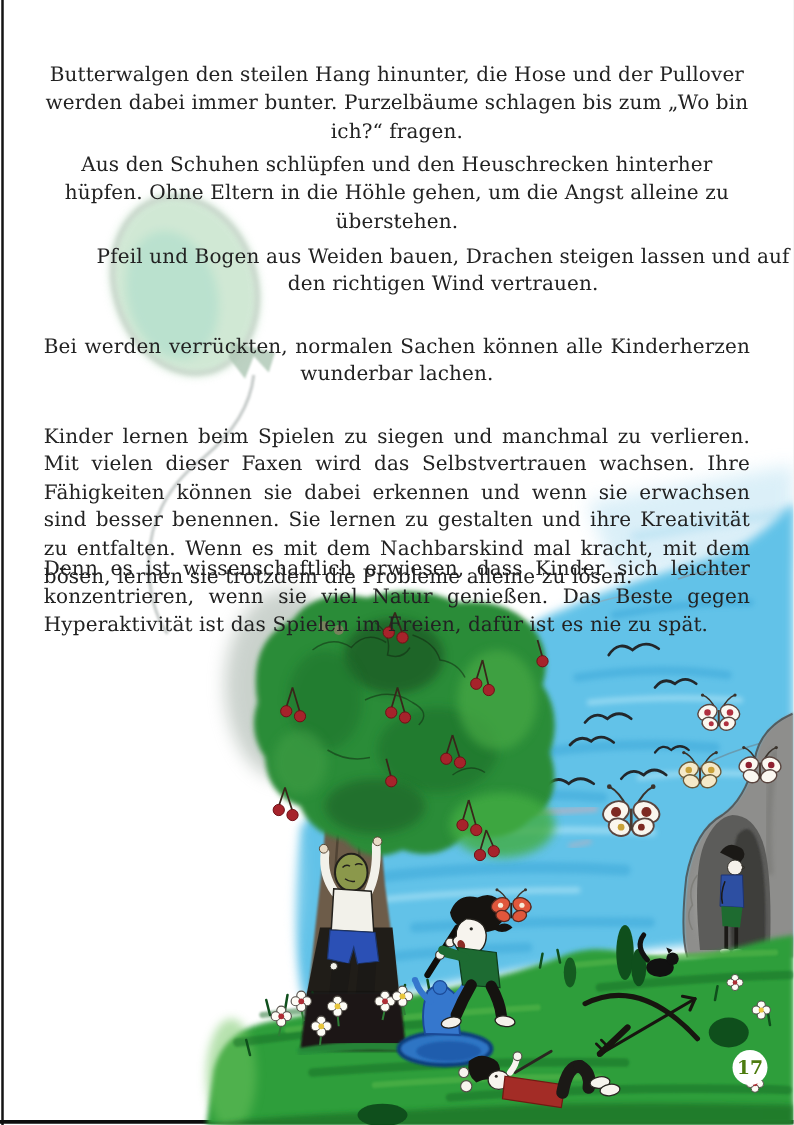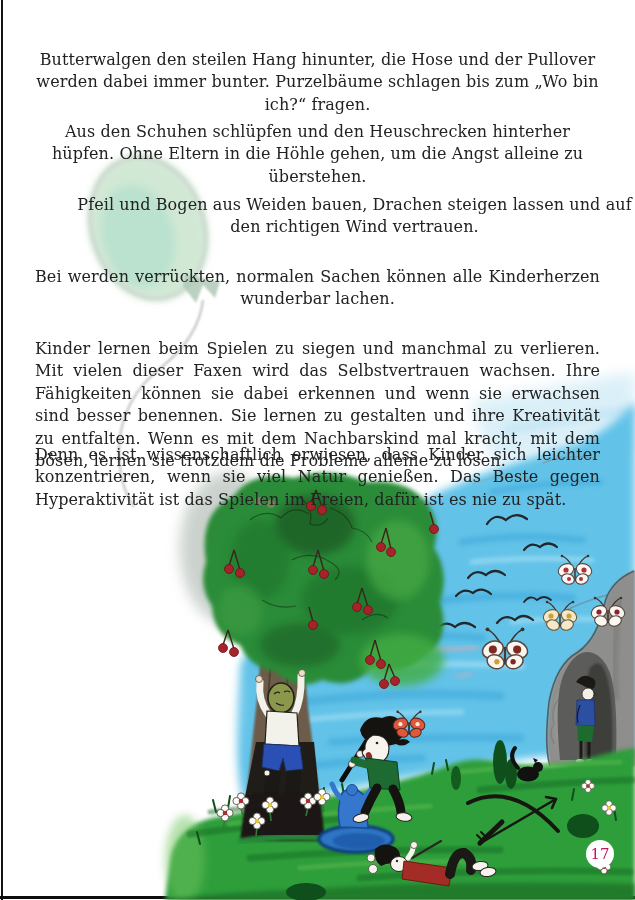--- a/index.html
+++ b/index.html
@@ -19,21 +19,21 @@
   .al-c{text-align:center;}
   .al-j{text-align:justify;}
   .al-jc{text-align:justify;text-align-last:center;-moz-text-align-last:center;}
   .p1{top:33px;} .p2{top:105px;} .p3{top:145px;} .p4{top:178px;margin-left:37px;}
   .p5{top:250px;} .p6{top:322px;} .p7{top:428px;}
   #pageno{
     position:absolute;left:586px;top:840px;width:28px;height:28px;z-index:3;
     background:#ffffff;border-radius:50%;
     display:flex;align-items:center;justify-content:center;
     font-family:"DejaVu Serif","Liberation Serif",serif;
-    font-weight:normal;font-size:15px;color:#be185d;
+    font-weight:bold;font-size:15px;color:#4d7c0f;
   }
 </style>
 </head>
 <body>
 
 <div id="page">
 
   <svg id="illustration" width="635" height="900" viewBox="0 0 635 900">
     <defs>
       <filter id="b1" x="-30%" y="-30%" width="160%" height="160%">

